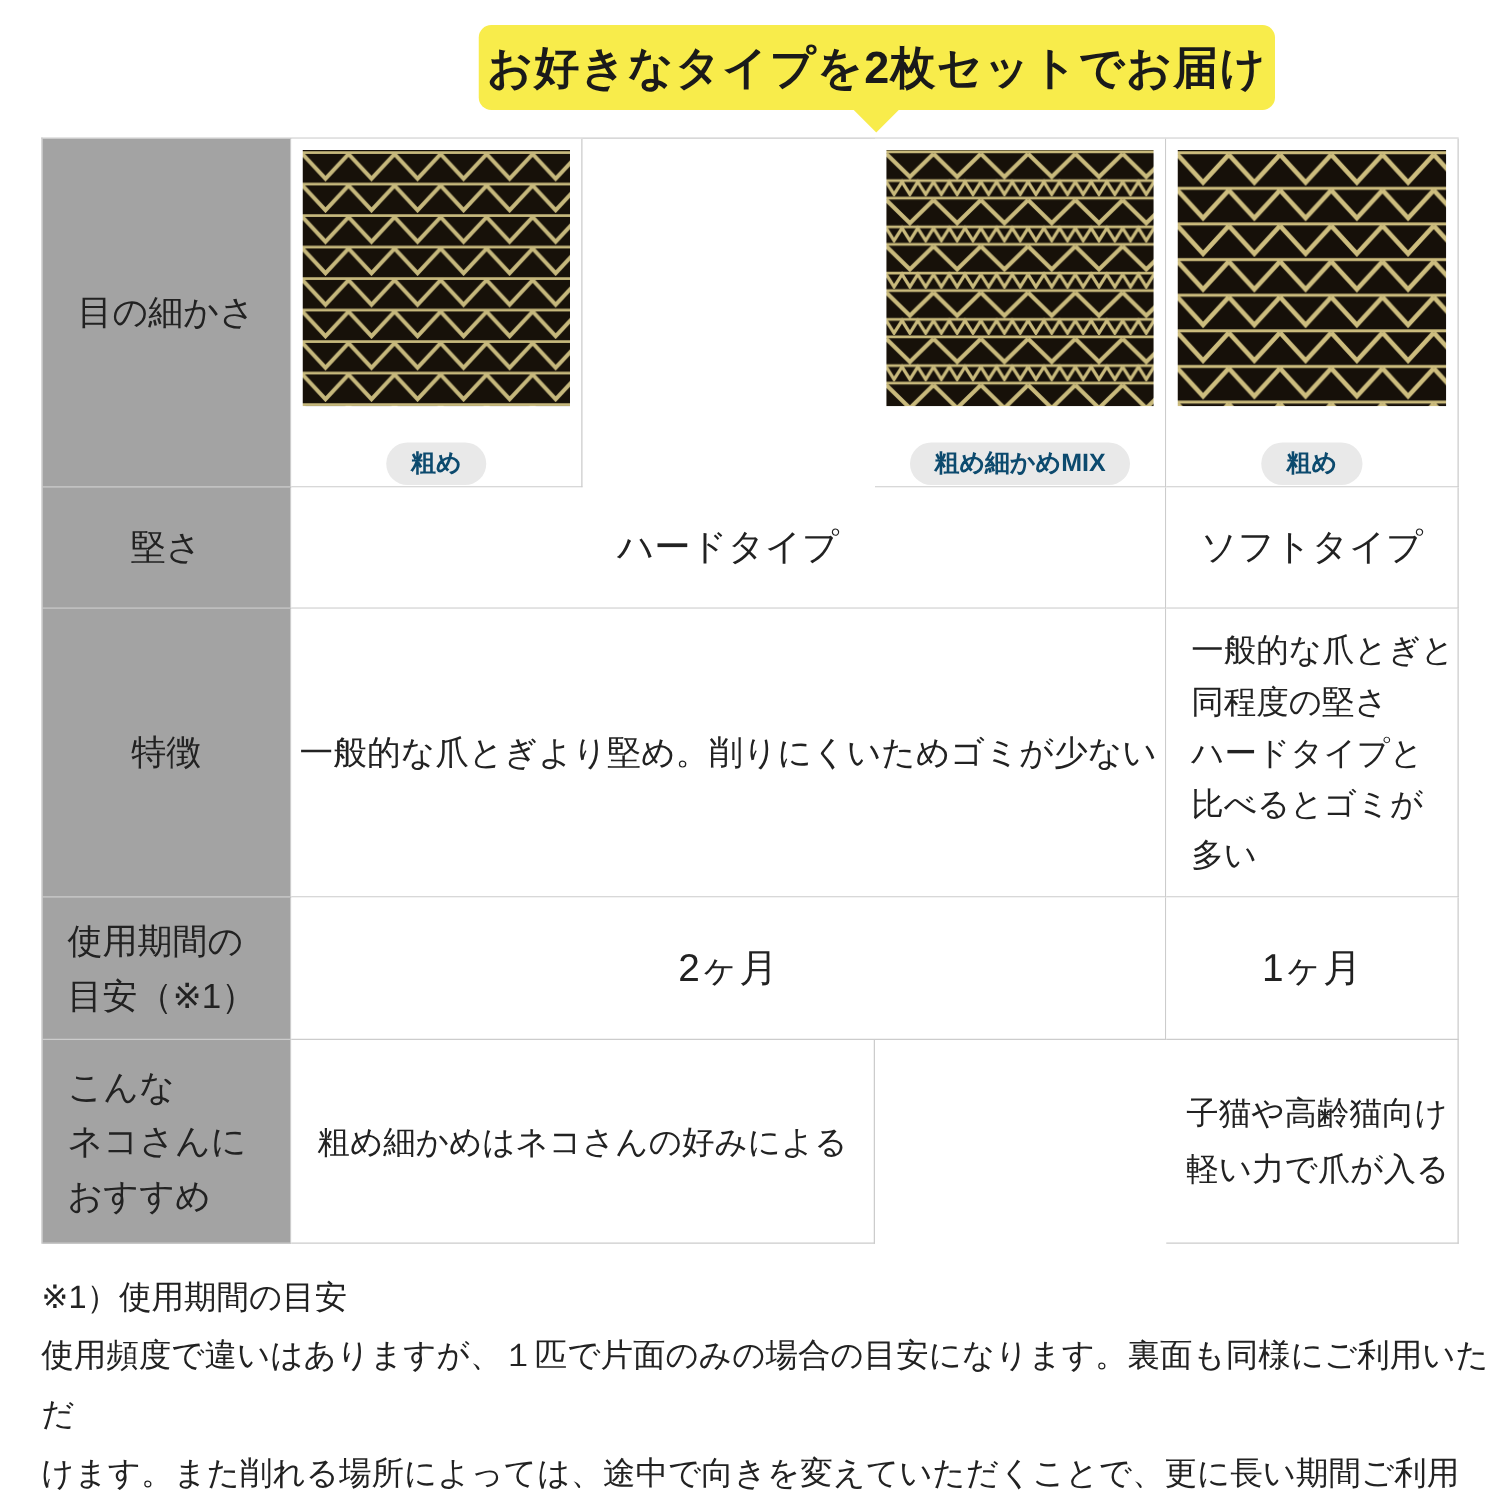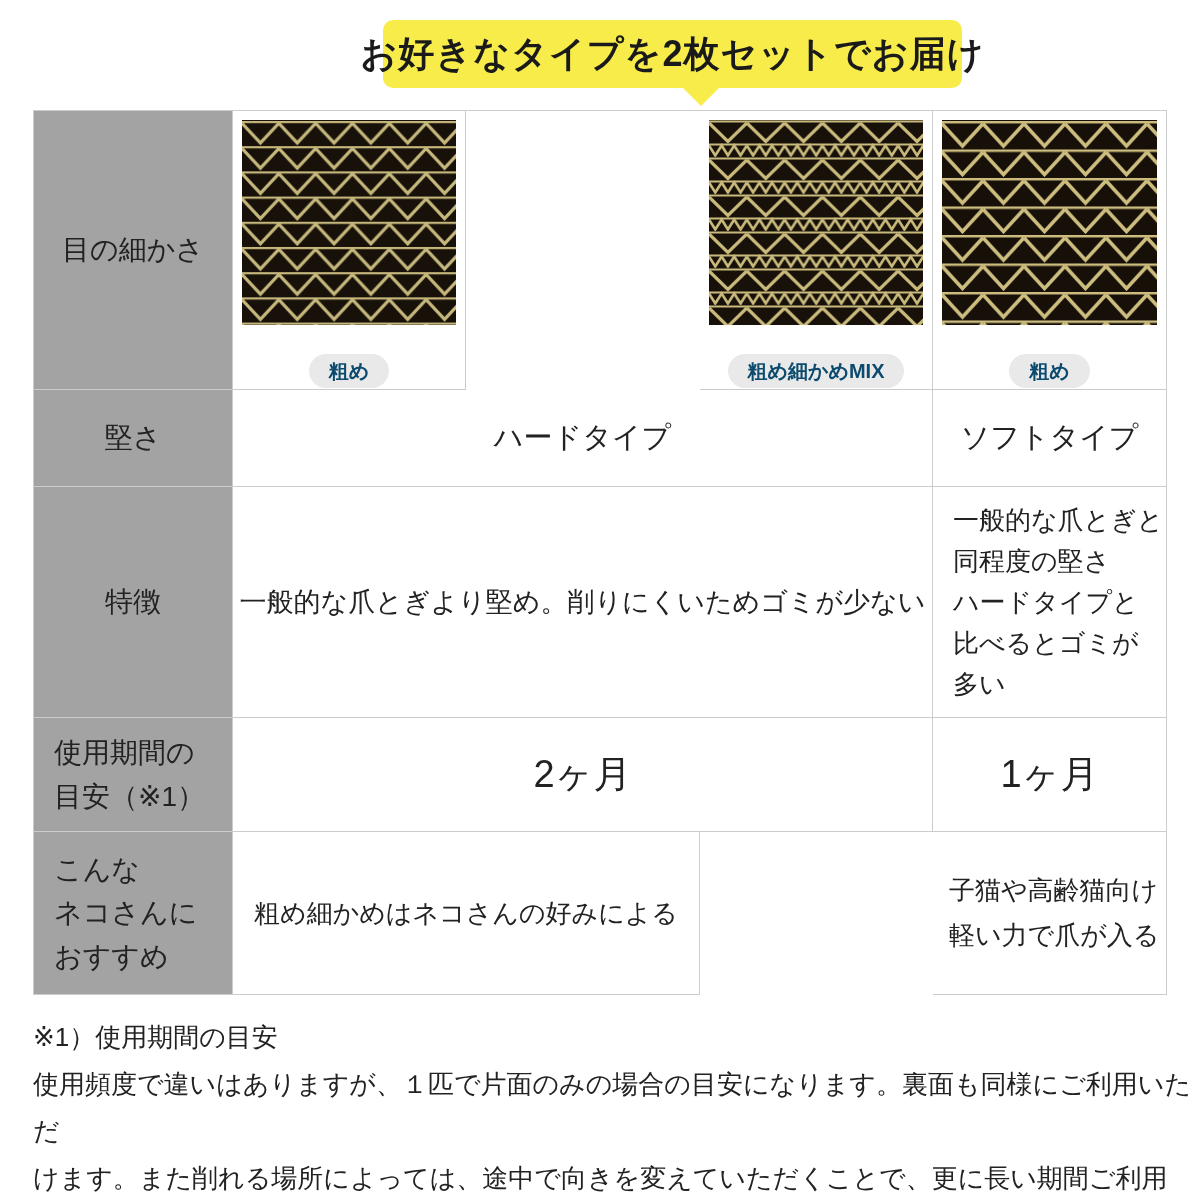--- a/index.html
+++ b/index.html
@@ -1,21 +1,21 @@
 <!DOCTYPE html>
 <html><head>
 <meta charset="utf-8">
 <style>
   * { margin:0; padding:0; box-sizing:border-box; }
   html,body { background:#ffffff; }
   body { font-family:"Liberation Sans","DejaVu Sans",sans-serif; color:#222; }
   .page { position:relative; width:1200px; height:1200px; background:#fff; overflow:hidden; }
 
   
-  .banner { position:absolute; left:383px; top:20px; width:579px; height:68px;
+  .banner { position:absolute; left:383px; top:20px; width:637px; height:68px;
             background:#f8ec4b; border-radius:10px; display:flex; align-items:center;
             justify-content:center; }
   .banner-text { font-size:36px; font-weight:700; color:#1a1a1a; letter-spacing:1px; white-space:nowrap; }
   .banner-arrow { position:absolute; left:682px; top:87px; width:0; height:0;
             border-left:19px solid transparent; border-right:19px solid transparent;
             border-top:19px solid #f8ec4b; }
 
   
   .ctable { position:absolute; left:33px; top:110px; width:1134px;
             display:grid;
@@ -30,21 +30,21 @@
 
   .imgcell { flex-direction:column; justify-content:flex-start; padding:9px 9px 0 9px; }
   .texture { width:100%; height:205px; display:block; }
   .pill { margin-top:29px; background:#e9e9e9; border-radius:22px; padding:3px 20px;
           font-size:20px; font-weight:700; color:#0c4a6e; line-height:1.4; white-space:nowrap; }
 
   .type-label { font-size:29px; color:#222; }
   .feat-hard  { font-size:27px; color:#222; }
   .feat-soft  { font-size:26px; line-height:41px; justify-content:flex-start;
                 text-align:left; padding-left:20px; color:#222; }
-  .month      { font-size:38px; color:#222; }
+  .month      { font-size:31px; color:#222; }
   .rec-both   { font-size:26px; color:#222; }
   .rec-col    { font-size:26px; line-height:45px; justify-content:flex-start;
                 text-align:left; padding-left:16px; color:#222; }
 
   
   .footnote { position:absolute; left:33px; top:1014px; width:1160px; color:#222; }
   .footnote-title { font-size:26px; line-height:47px; }
   .footnote-body  { font-size:26px; line-height:47px; }
 </style>
 </head>

